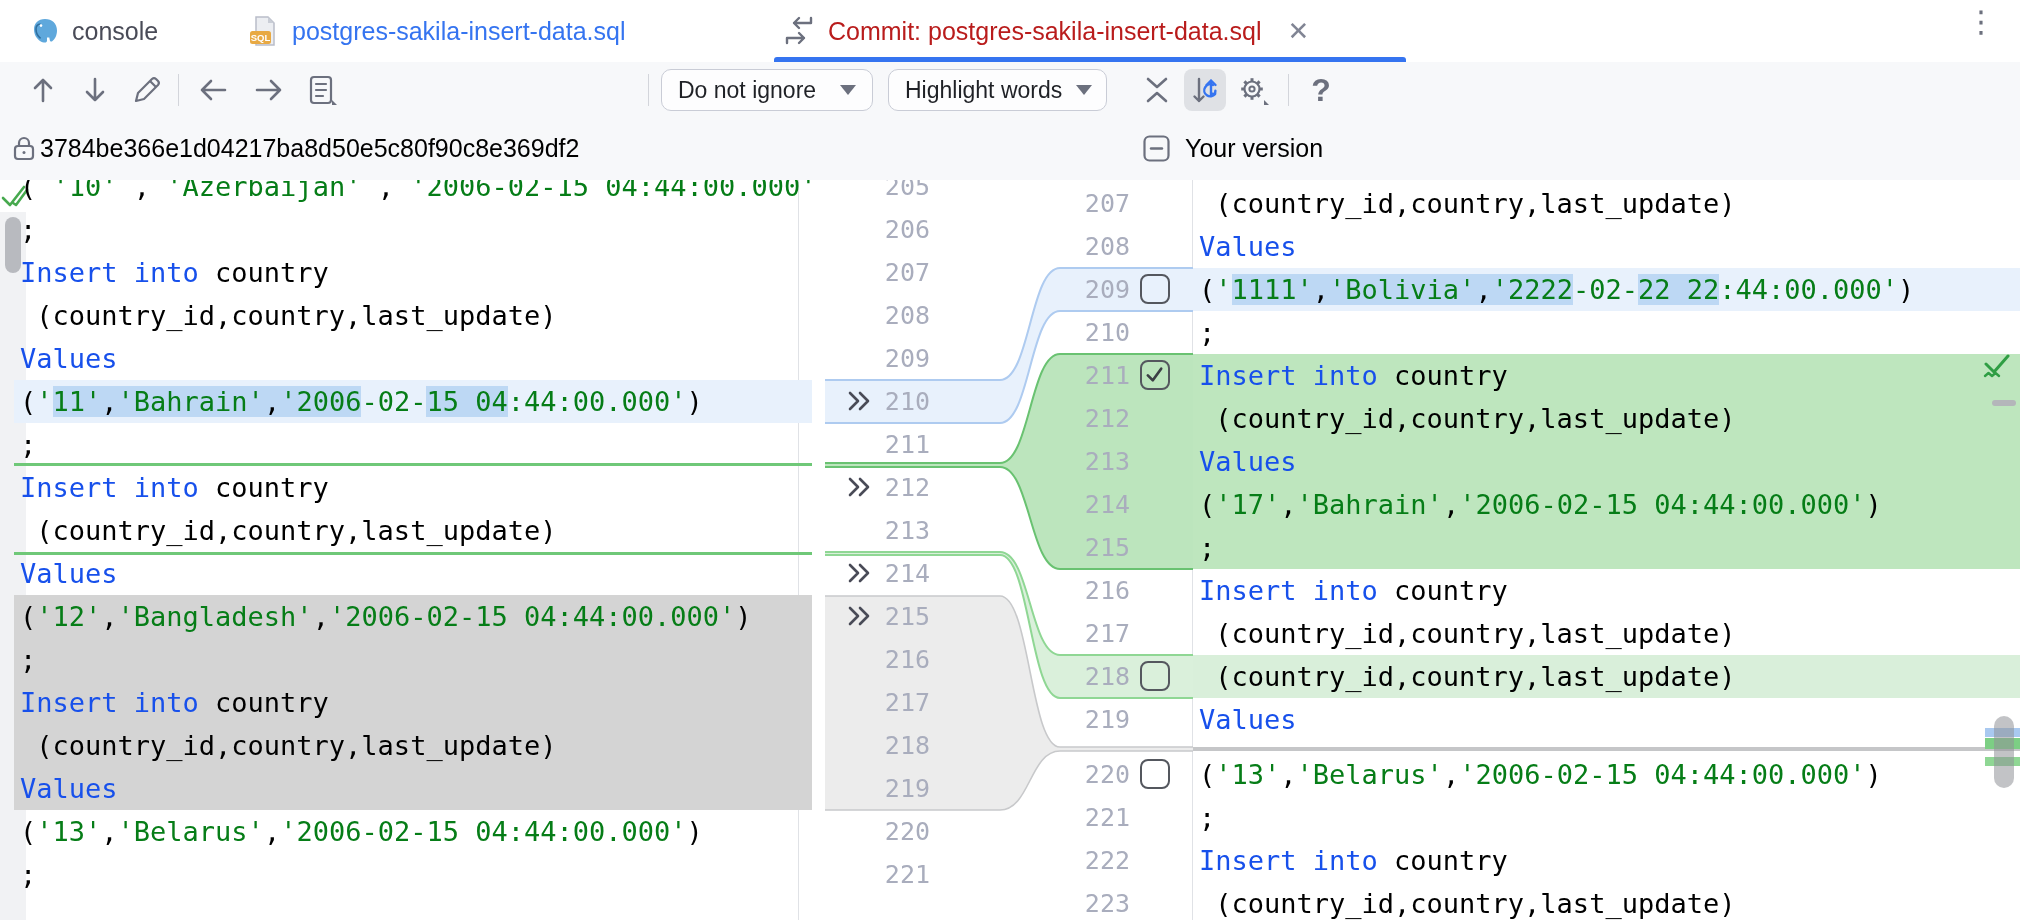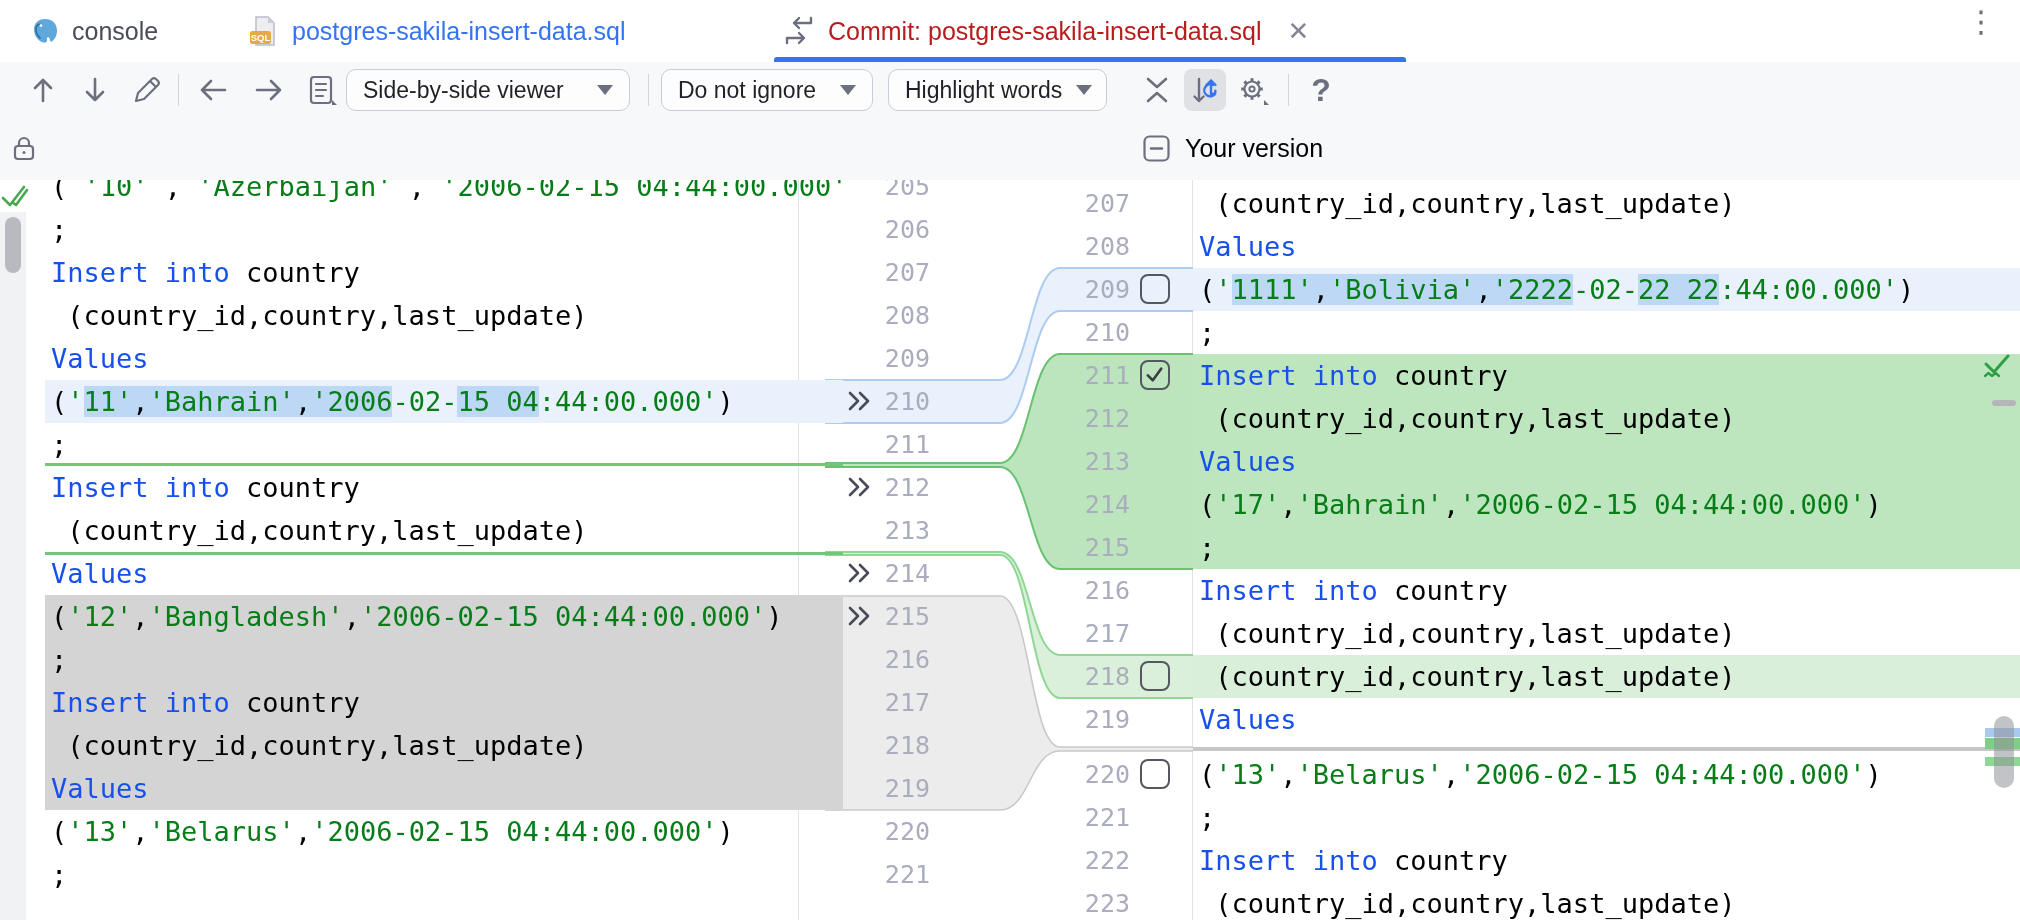--- a/index.html
+++ b/index.html
@@ -24,21 +24,21 @@
   #status-text{position:absolute;top:13px;right:12px;font-size:25px;color:#060607;}
   #hdr-row{position:absolute;left:0;top:56px;width:2020px;height:62px;}
   #revision-hash{position:absolute;left:40px;top:16px;font-size:25px;color:#000;}
   #your-version{position:absolute;left:1185px;top:16px;font-size:25px;color:#000;}
   
   #body{left:0;top:180px;width:2020px;height:740px;background:#fff;}
   .vdiv{position:absolute;top:0;width:1px;height:740px;background:#e0e2e6;}
   #left-strip{left:0;top:32px;width:26px;height:708px;background:#f1f2f4;}
   #left-thumb{left:5px;top:37px;width:16px;height:56px;background:#b8babf;border-radius:8px;}
   .pane{position:absolute;top:0;height:740px;overflow:hidden;}
-  #left-pane{left:45px;width:798px;}
+  #left-pane{left:14px;width:798px;}
   #right-pane{left:1193px;width:827px;}
   .row{position:absolute;left:0;width:100%;height:43px;line-height:43px;white-space:pre;}
   .code{font-family:"DejaVu Sans Mono","Liberation Mono",monospace;font-size:27px;padding-left:6px;}
   .c-p{color:#000;} .c-s{color:#067d17;} .c-k{color:#1750eb;}
   .hl{background:#bdd8f4;}
   .bg-blue{background:#e8f1fc;} .bg-green{background:#bee6be;}
   .bg-lightgreen{background:#d9efda;} .bg-gray{background:#d4d4d4;}
   .gline{position:absolute;left:0;width:100%;height:3px;background:#6fc878;}
   .gut{position:absolute;top:0;height:740px;overflow:hidden;}
   #left-gut{left:825px;width:125px;}
@@ -123,24 +123,20 @@
         <path d="M4 16 H27 M27 16 l-9-9 M27 16 l-9 9"></path>
       </svg>
   </div>
   <div class="ticon" style="left:300px;">
     <svg width="36" height="36" viewBox="0 0 36 36">
         <rect x="8" y="5" width="20" height="26" rx="3" fill="none" stroke="#6c707e" stroke-width="2.2"></rect>
         <path d="M13 12 h10 M13 18 h10 M13 24 h7" stroke="#6c707e" stroke-width="2.2" stroke-linecap="round"></path>
         <path d="M29 33 l5 0 -5 -5 z" fill="#6c707e"></path>
       </svg>
   </div>
-  <div class="tbtn" style="left:346px;width:284px;">
-    <span>Side-by-side viewer</span>
-    <span class="caret"></span>
-  </div>
   <div class="tsep" style="left:648px;"></div>
   <div class="tbtn" style="left:661px;width:212px;">
     <span>Do not ignore</span>
     <span class="caret"></span>
   </div>
   <div class="tbtn" style="left:888px;width:219px;">
     <span>Highlight words</span>
     <span class="caret"></span>
   </div>
   <div class="ticon" style="left:1136px;">
@@ -180,20 +176,21 @@
   </div>
 
   <div id="hdr-row">
     <span class="abs" style="left:11px;top:17px;">
       <svg width="26" height="28" viewBox="0 0 26 28" fill="none" stroke="#6c707e" stroke-width="2.2">
           <rect x="4" y="11" width="18" height="13" rx="3"></rect>
           <path d="M8 11 V8 a5 5 0 0 1 10 0 v3"></path>
           <circle cx="13" cy="17.5" r="1.5" fill="#6c707e" stroke="none"></circle>
         </svg>
     </span>
+    <span id="revision-hash">3784be366e1d04217ba8d50e5c80f90c8e369df2</span>
     <span class="abs" style="left:1143px;top:17px;">
       <svg width="27" height="27" viewBox="0 0 27 27">
           <rect x="1.5" y="1.5" width="24" height="24" rx="5" fill="none" stroke="#6c707e" stroke-width="2.2"></rect>
           <path d="M8 13.5 h11" stroke="#6c707e" stroke-width="2.4" stroke-linecap="round"></path>
         </svg>
     </span>
     <span id="your-version">Your version</span>
   </div>
 </div>
 

